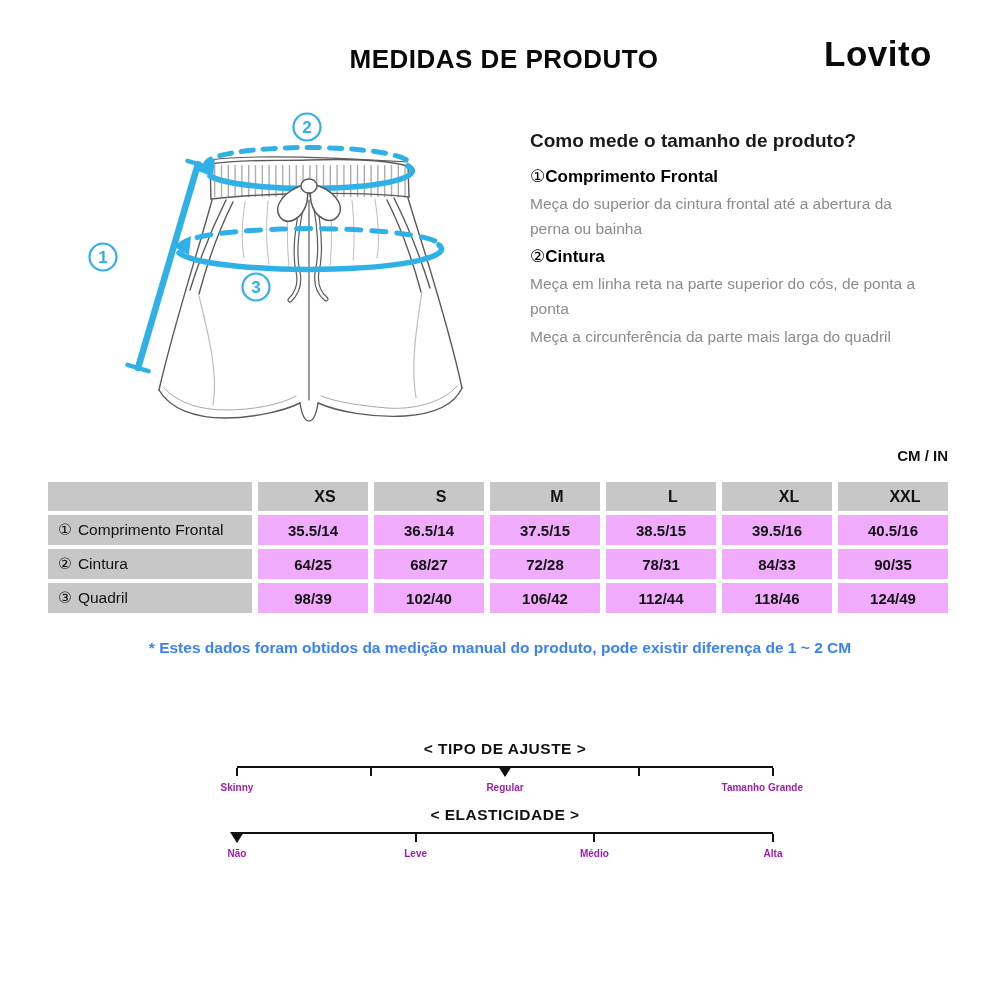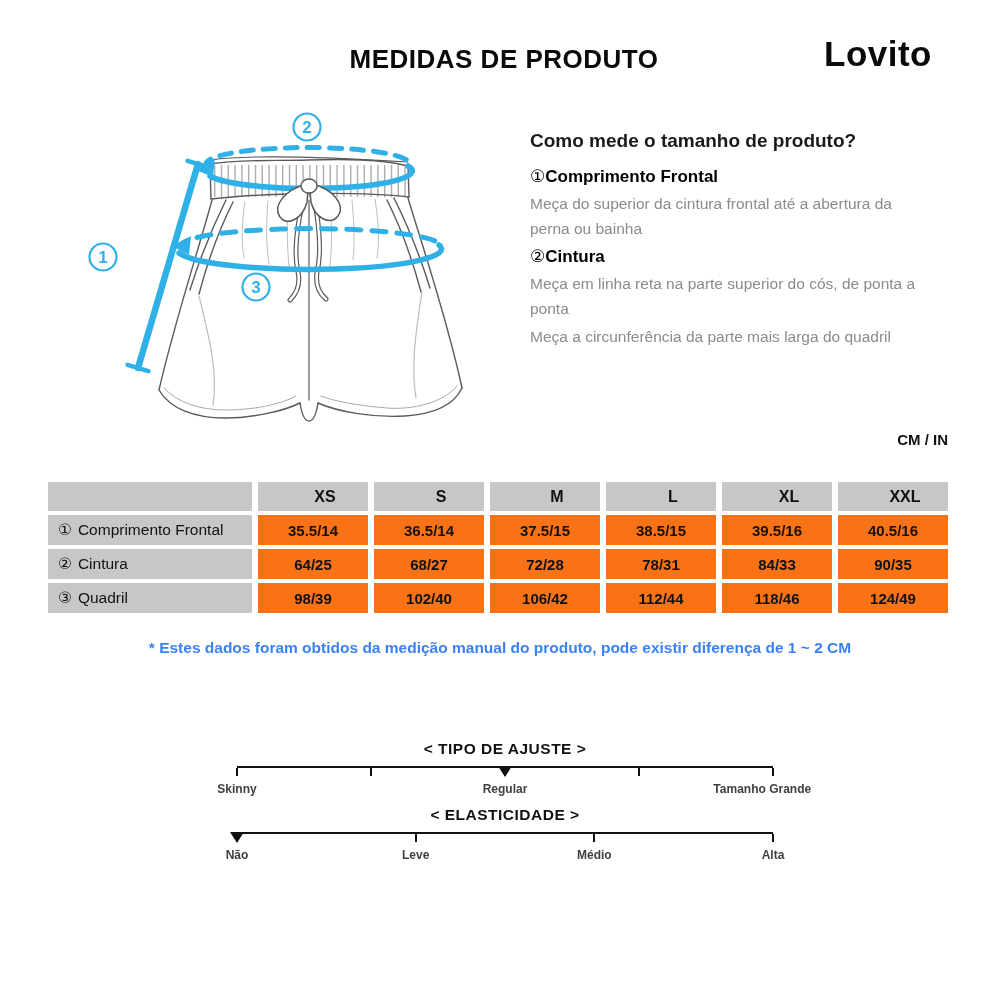--- a/index.html
+++ b/index.html
@@ -18,51 +18,51 @@
   }
   
   .diagram { position:absolute; left:60px; top:100px; width:450px; height:350px; }
   
   .guide { position:absolute; left:530px; top:130px; width:392px; }
   .guide-heading { font-size:19px; font-weight:700; margin:0 0 12px 0; color:#1a1a1a; }
   .guide-item-label { font-size:17px; font-weight:700; line-height:26px; color:#000000; }
   .guide-item-label .circ { font-weight:400; font-size:17px; }
   .guide-item-desc { font-size:15.5px; font-weight:400; line-height:25px; color:#8b8b8b; margin:1px 0 3px 0; }
   
-  .units-label { position:absolute; top:431px; right:52px; font-size:15px; font-weight:700; }
+  .units-label { position:absolute; top:447px; right:52px; font-size:15px; font-weight:700; }
   .size-table {
     position:absolute; left:48px; top:482px; width:900px;
     display:grid; grid-template-columns:204px repeat(6, 1fr);
     column-gap:6px; row-gap:4px;
   }
   .size-table .cell { display:flex; align-items:center; justify-content:center; height:29px; }
   .size-table .hdr  { background:#c7c7c7; font-size:16px; font-weight:700;padding-left:24px; }
   .size-table .lbl  {
     background:#c7c7c7; justify-content:flex-start; padding-left:10px;
     font-size:15.5px; font-weight:400; height:30px;
   }
   .size-table .lbl .circ { margin-right:6px; }
-  .size-table .val  { background:#f97316; font-size:15px; font-weight:700; height:30px; }
+  .size-table .val  { background:#f0abfc; font-size:15px; font-weight:700; height:30px; }
   .footnote {
     position:absolute; top:639px; left:0; right:0; text-align:center;
     font-size:15.5px; font-weight:700; color:#3b82f6;
   }
   
   .scale { position:absolute; left:237px; width:536px; }
   .scale-title { text-align:center; font-size:15.5px; font-weight:700; letter-spacing:0.5px; }
   .scale-line { position:relative; height:12px; border-top:2.5px solid #111; margin-top:8px; }
   .scale-tick { position:absolute; top:0; width:2px; height:8px; background:#111; transform:translateX(-50%); }
   .scale-marker {
     position:absolute; top:-2px; width:0; height:0; transform:translateX(-50%);
     border-left:7px solid transparent; border-right:7px solid transparent; border-top:11px solid #111;
   }
   .scale-labels { position:relative; height:18px; margin-top:2px; }
   .scale-labels span {
     position:absolute; transform:translateX(-50%); white-space:nowrap;
-    font-size:12px; font-weight:700; color:#404040;
+    font-size:10px; font-weight:700; color:#a21caf;
   }
 </style>
 </head>
 <body>
 
 <div class="sheet">
 
   <div class="page-title">MEDIDAS DE PRODUTO</div>
   <div class="brand-logo">Lovito</div>
 

